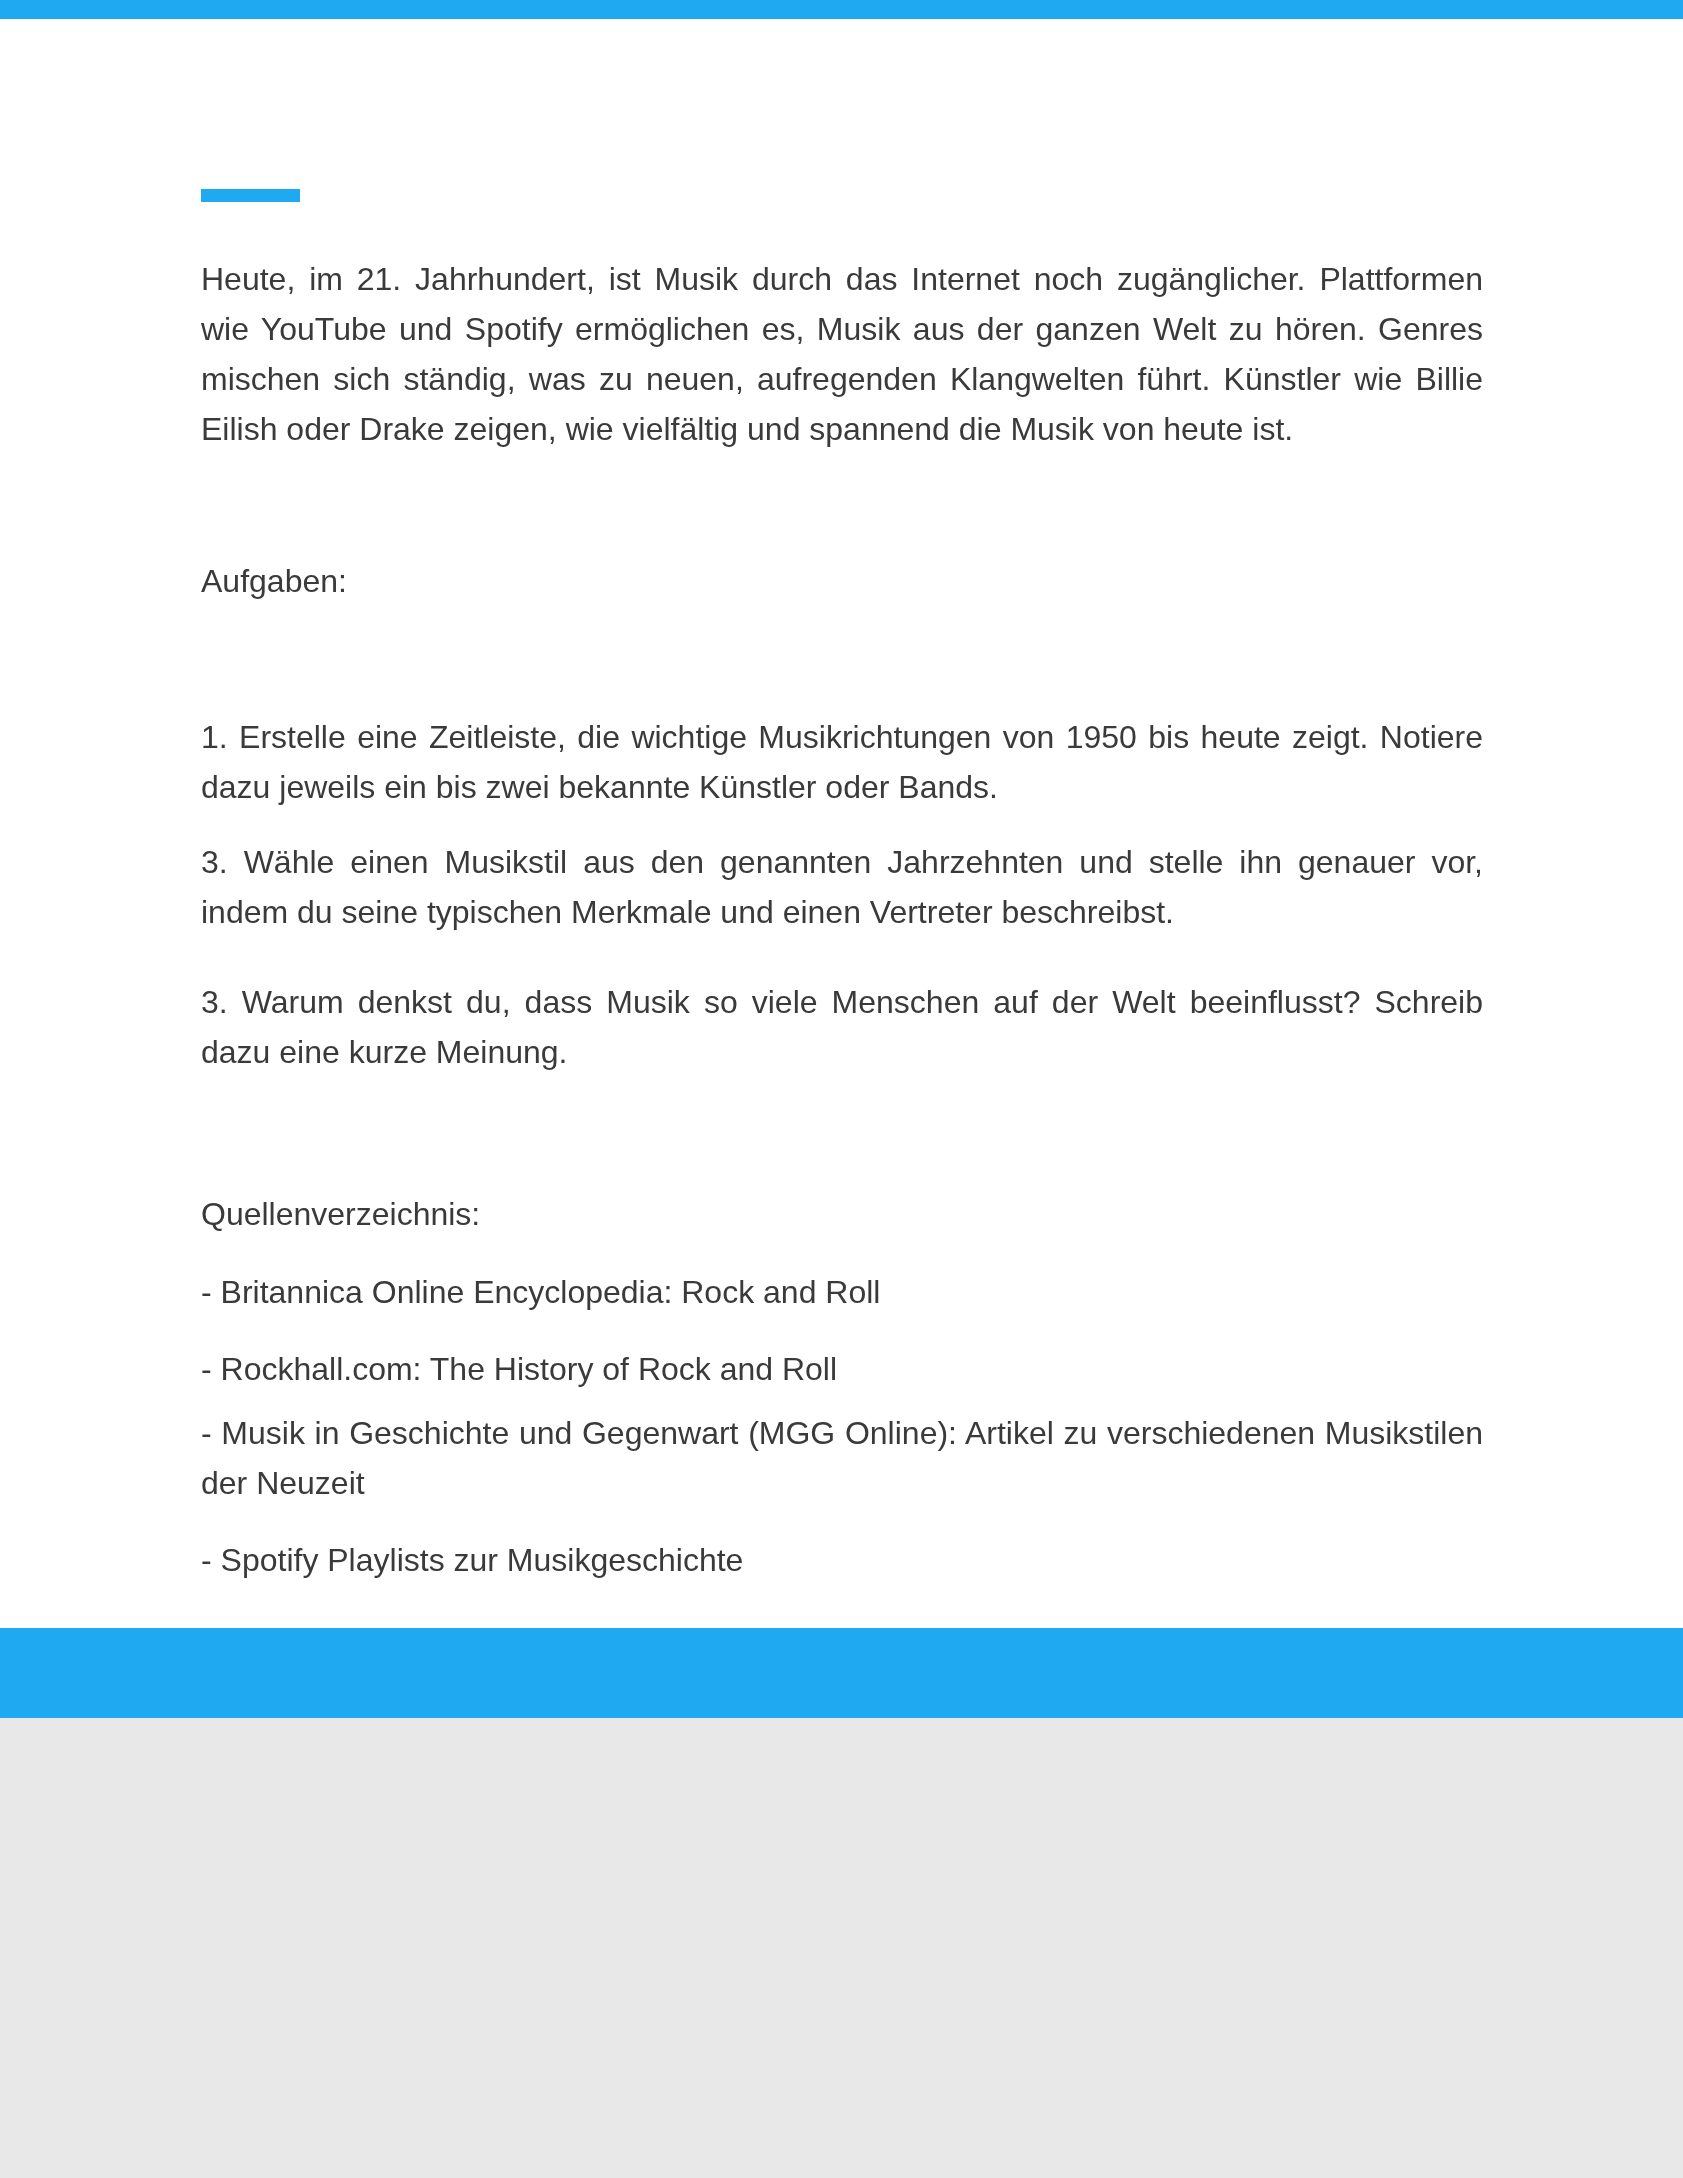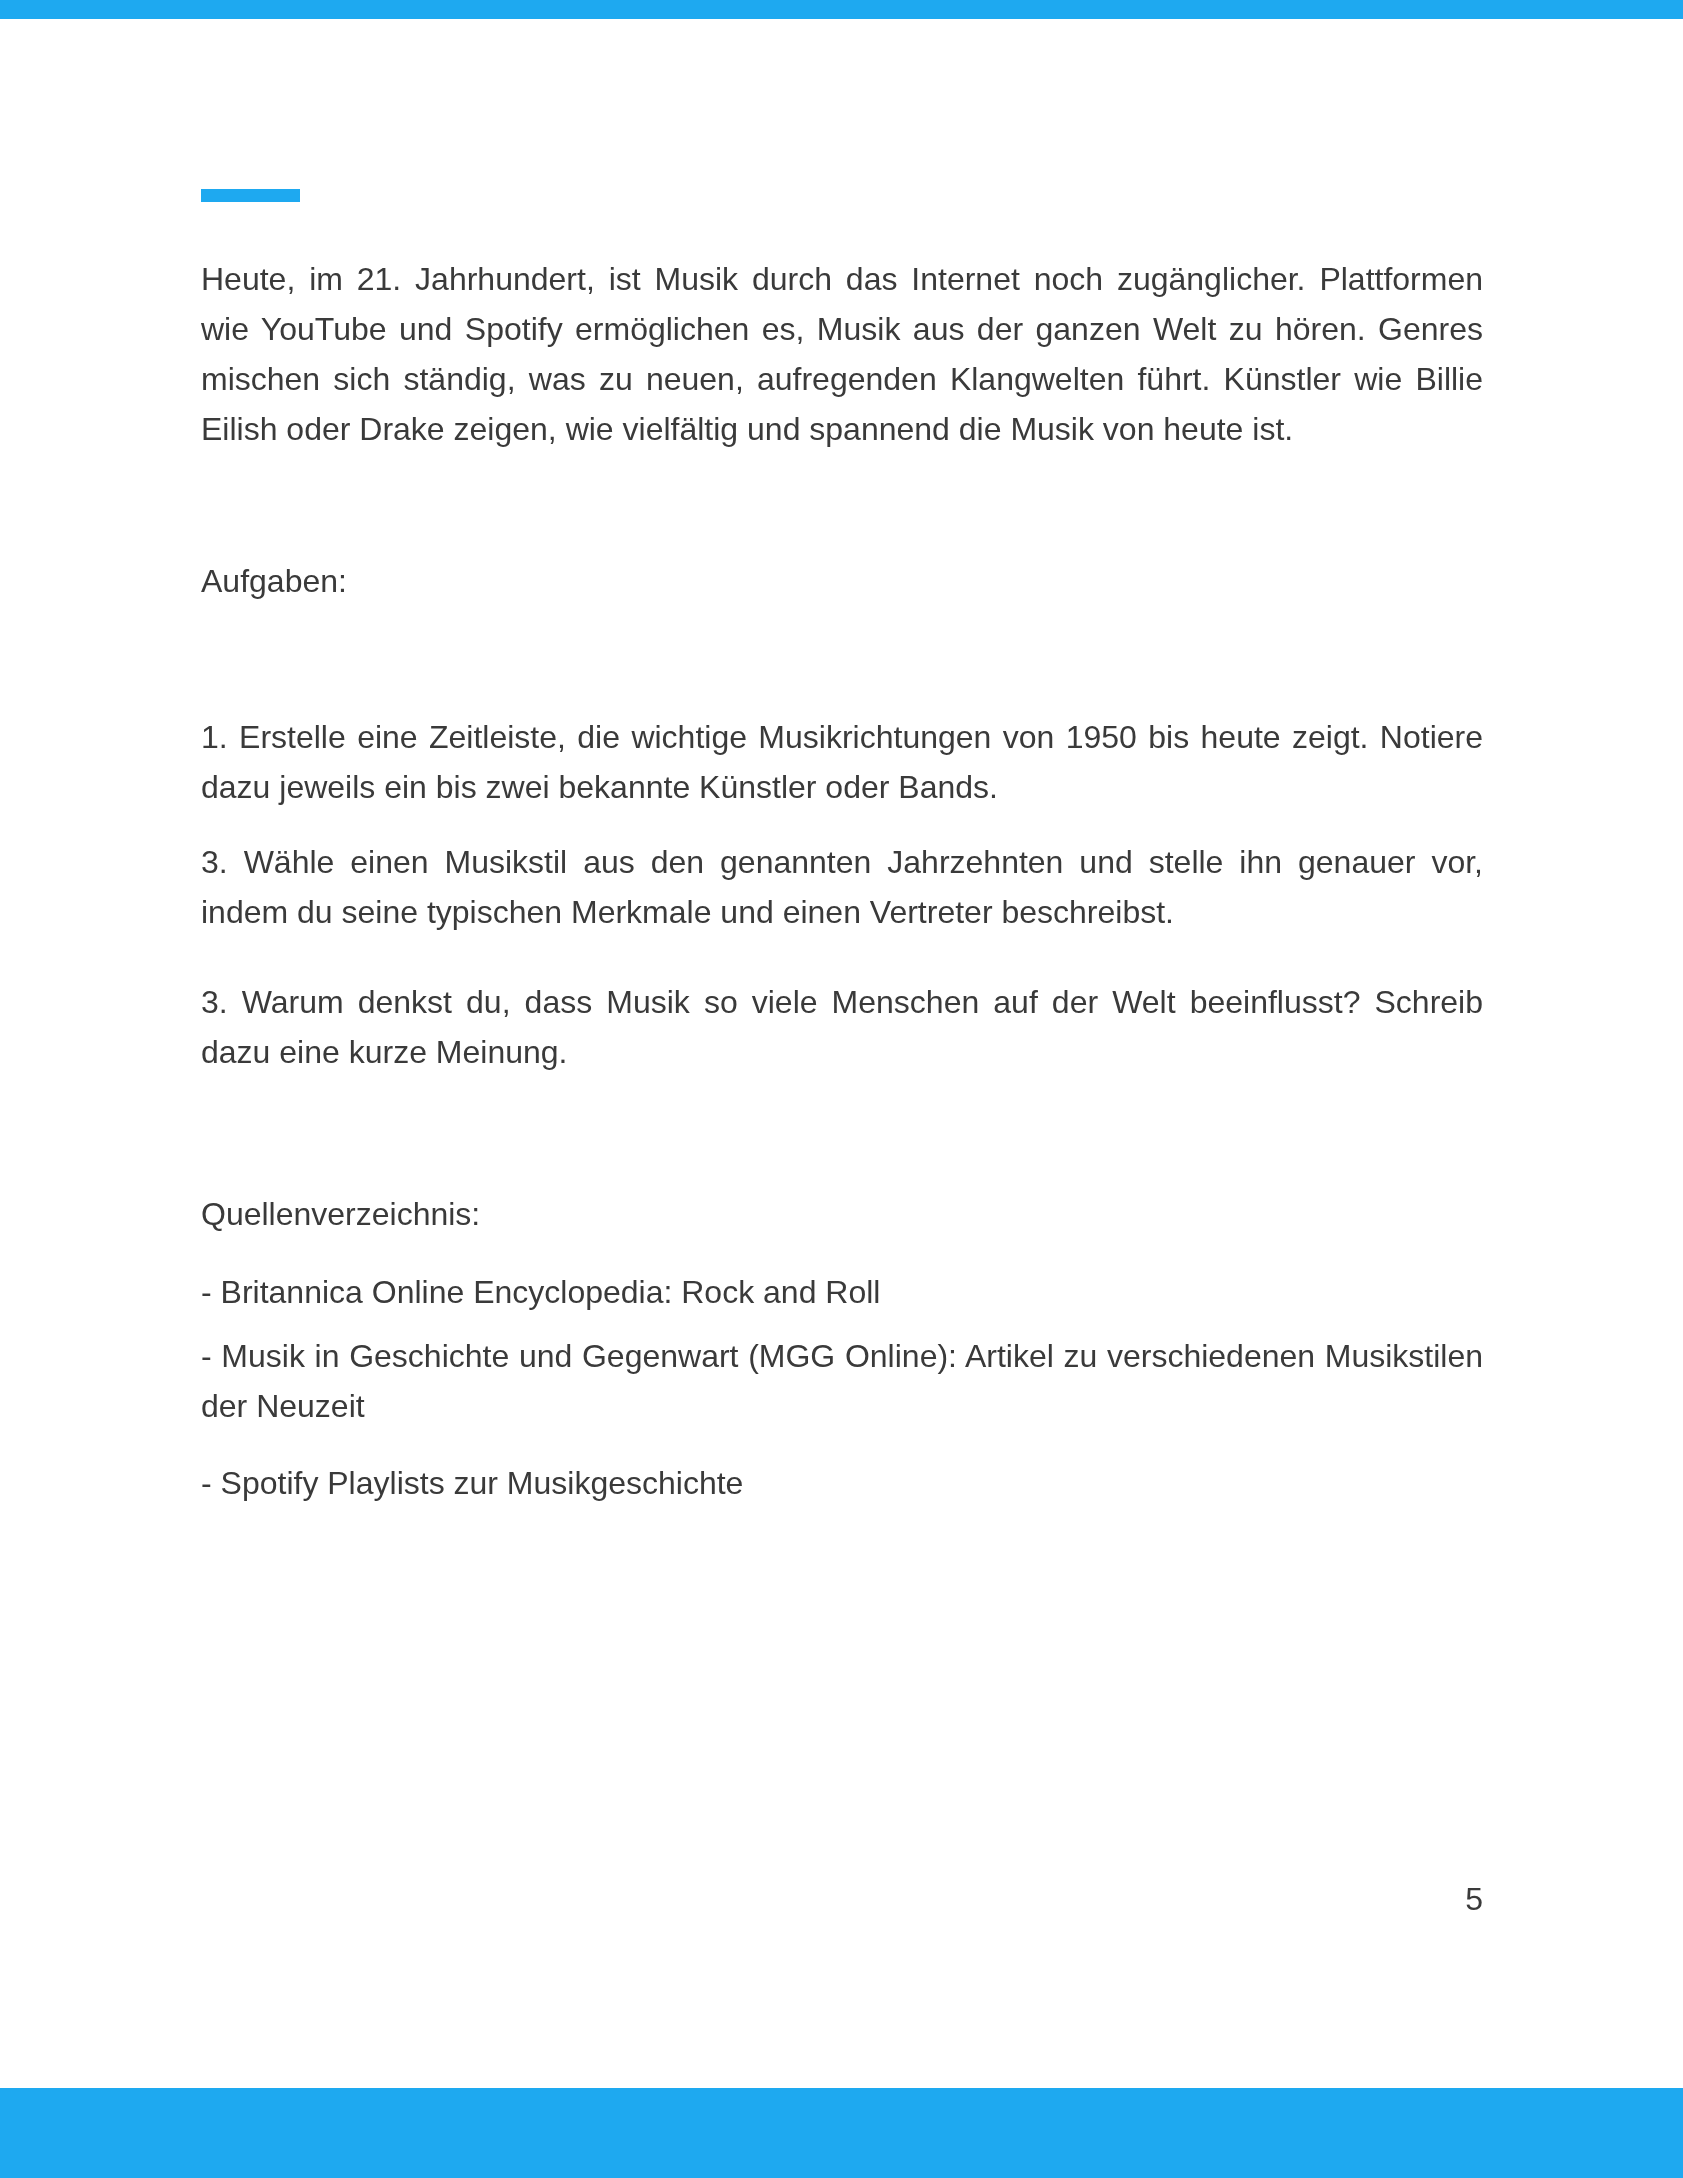--- a/index.html
+++ b/index.html
@@ -8,21 +8,21 @@
     --page-bg: #FFFFFF;
   }
   * { margin: 0; padding: 0; box-sizing: border-box; }
   html, body {
     background: #e8e8e8;
     font-family: "Liberation Sans", "DejaVu Sans", sans-serif;
   }
   .page {
     position: relative;
     width: 1683px;
-    height: 2178px;
+    height: 1718px;
     background: var(--page-bg);
     overflow: hidden;
   }
   .accent-bar-top {
     position: absolute;
     top: 0; left: 0;
     width: 100%;
     height: 19px;
     background: var(--accent);
   }
@@ -88,20 +88,21 @@
     <p class="task-item-1 justified">1. Erstelle eine Zeitleiste, die wichtige Musikrichtungen von 1950 bis heute zeigt. Notiere dazu jeweils ein bis zwei bekannte Künstler oder Bands.</p>
 
     <p class="task-item-2 justified">3. Wähle einen Musikstil aus den genannten Jahrzehnten und stelle ihn genauer vor, indem du seine typischen Merkmale und einen Vertreter beschreibst.</p>
 
     <p class="task-item-3 justified">3. Warum denkst du, dass Musik so viele Menschen auf der Welt beeinflusst? Schreib dazu eine kurze Meinung.</p>
 
     <p class="sources-heading">Quellenverzeichnis:</p>
 
     <p class="source-item-1 justified">- Britannica Online Encyclopedia: Rock and Roll</p>
 
+    <p class="source-item-2 justified">- Rockhall.com: The History of Rock and Roll</p>
 
     <p class="source-item-3 justified">- Musik in Geschichte und Gegenwart (MGG Online): Artikel zu verschiedenen Musikstilen der Neuzeit</p>
 
 
     <p class="source-item-5 justified">- Spotify Playlists zur Musikgeschichte</p>
 
     <p class="page-number">5</p>
 
   </div>
 

